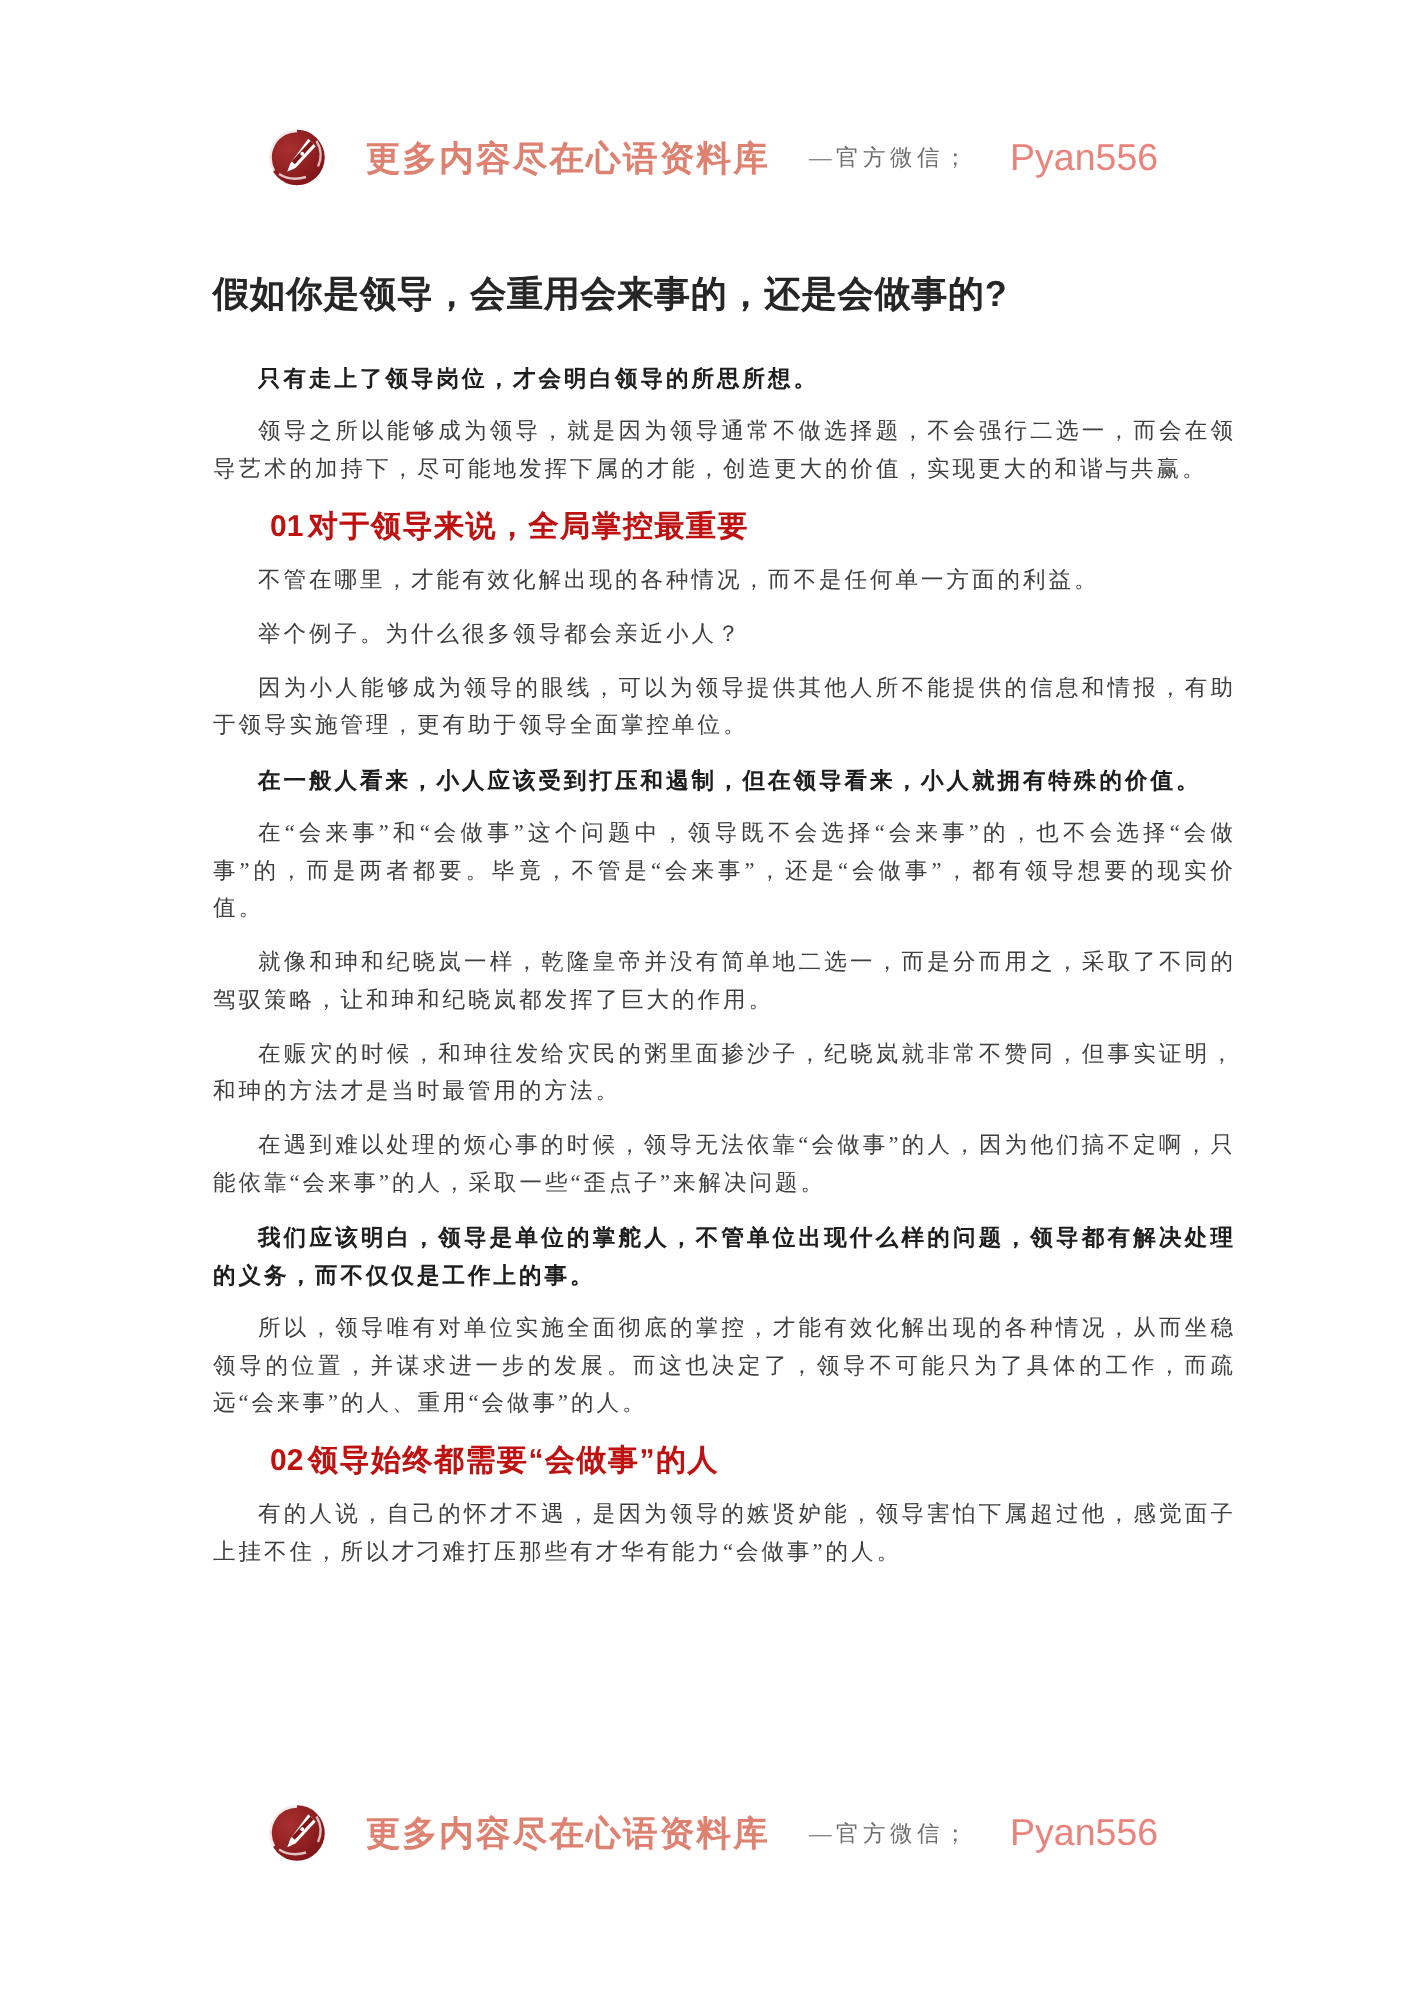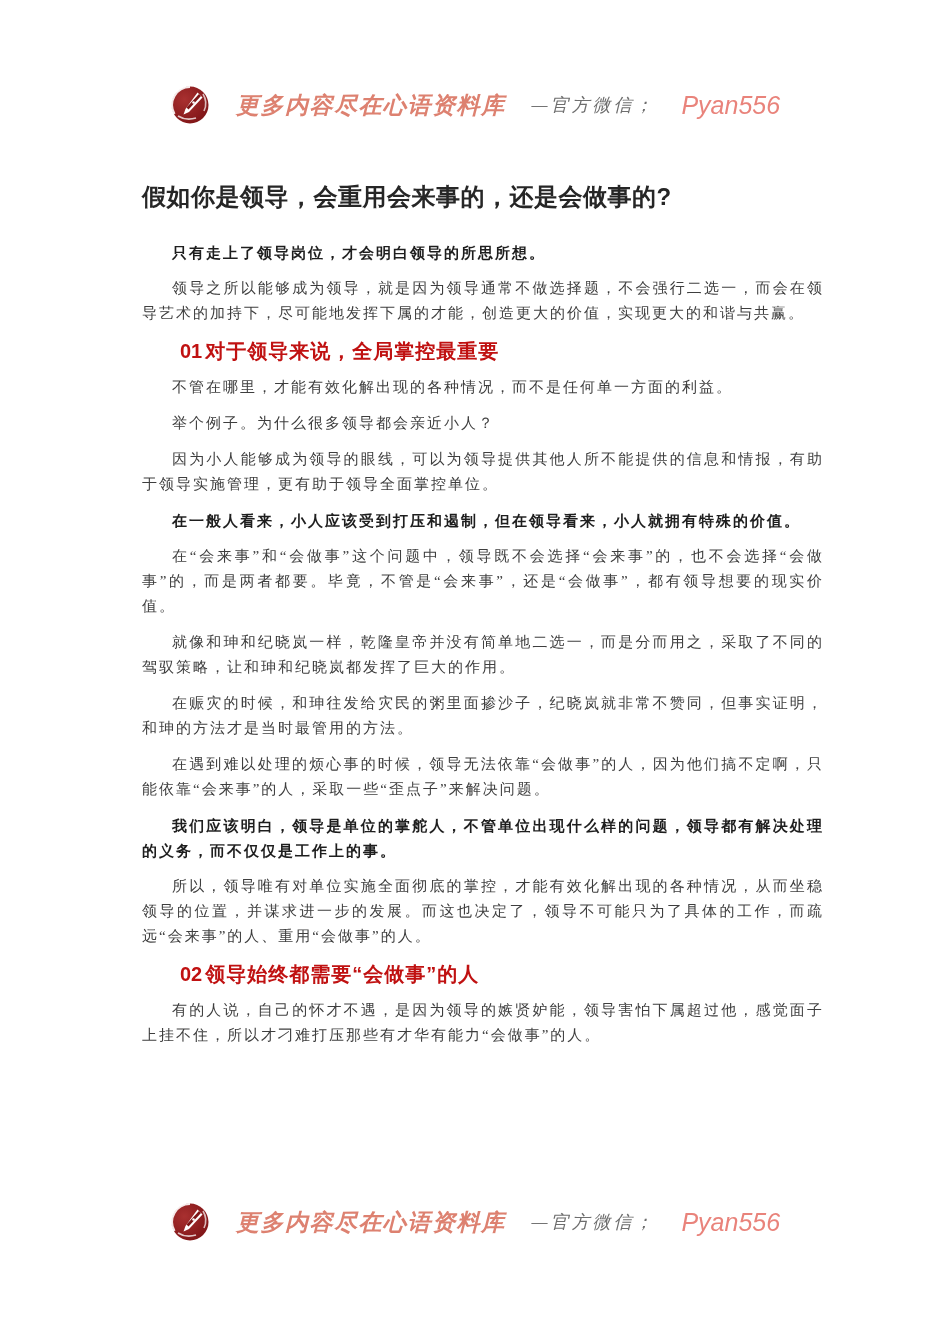--- a/index.html
+++ b/index.html
@@ -4,27 +4,27 @@
 <style>
   html,body{margin:0;padding:0;}
   body{
     width:950px;height:1344px;background:#ffffff;
     font-family:"Liberation Serif","DejaVu Serif",serif;
     -webkit-font-smoothing:antialiased;
   }
   .page{position:relative;width:950px;height:1344px;overflow:hidden;background:#fff;}
 
   
-  .watermark{display:flex;align-items:center;justify-content:center;gap:26px;font-style:italic;}
+  .watermark{display:flex;align-items:center;justify-content:center;gap:26px;}
   .watermark.header{padding-top:85px;}
   .watermark.footer{position:absolute;top:1202px;left:0;width:100%;}
   .logo{width:40px;height:40px;flex:0 0 auto;}
   .logo svg{display:block;}
   .brand{color:#dd8170;font-weight:bold;font-size:23px;letter-spacing:1.5px;white-space:nowrap;}
-  .wechat{color:#6e6e6e;font-size:18px;letter-spacing:3px;white-space:nowrap;}
+  .wechat{color:#6e6e6e;font-size:15px;letter-spacing:3px;white-space:nowrap;}
   .wxid{color:#e9837b;font-family:"Liberation Sans","DejaVu Sans",sans-serif;font-size:25px;white-space:nowrap;}
 
   
   main{width:682px;margin:54px 0 0 142px;}
   h1{
     font-family:"Liberation Sans","DejaVu Sans",sans-serif;
     font-size:24px;line-height:36px;color:#262626;font-weight:bold;
     margin:0 0 25px 0;letter-spacing:0.5px;
   }
   p{

